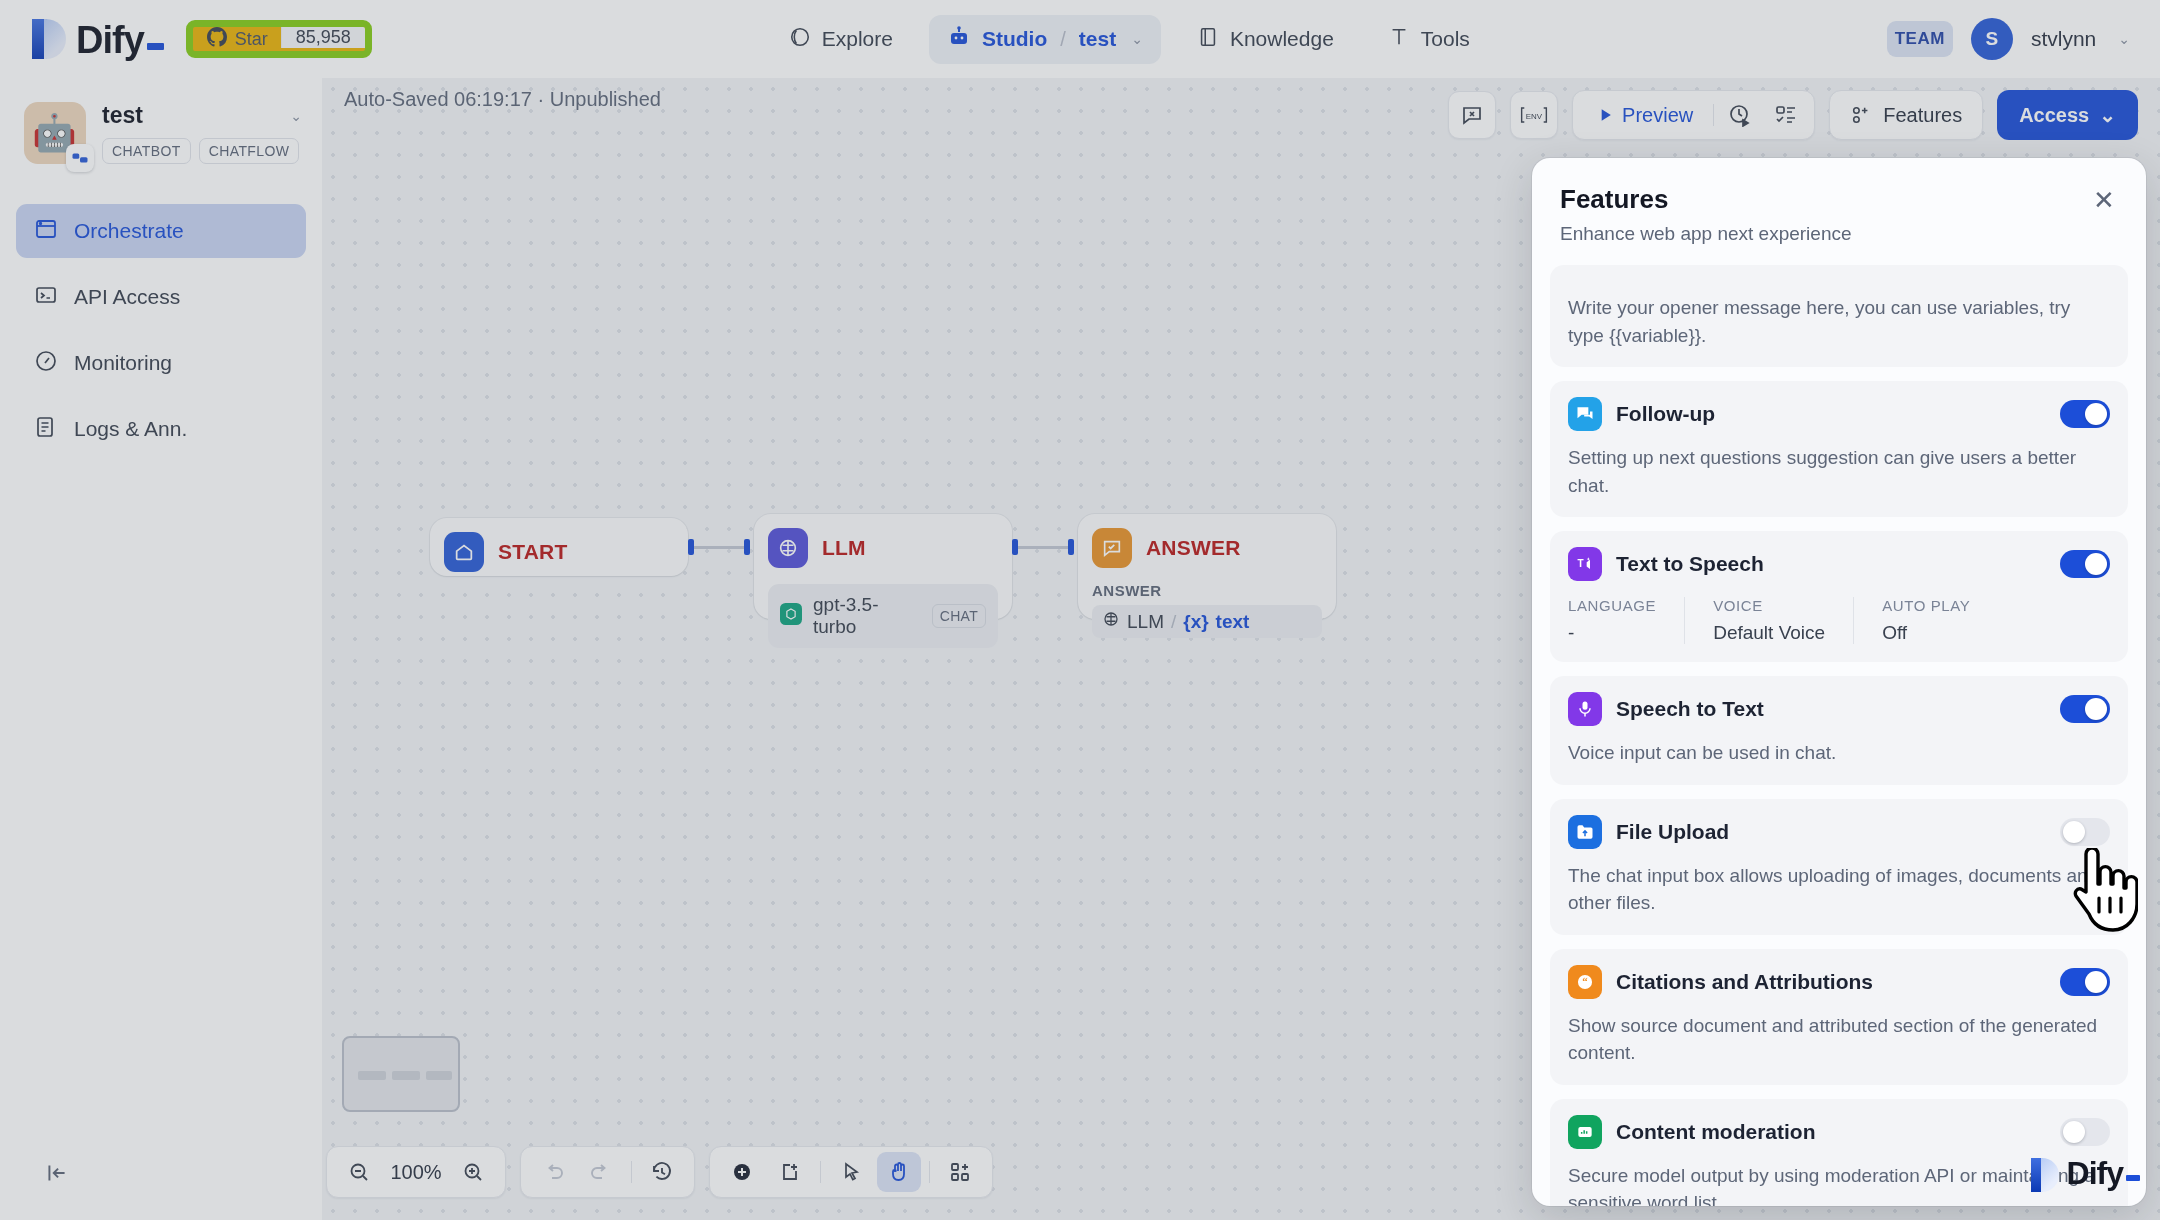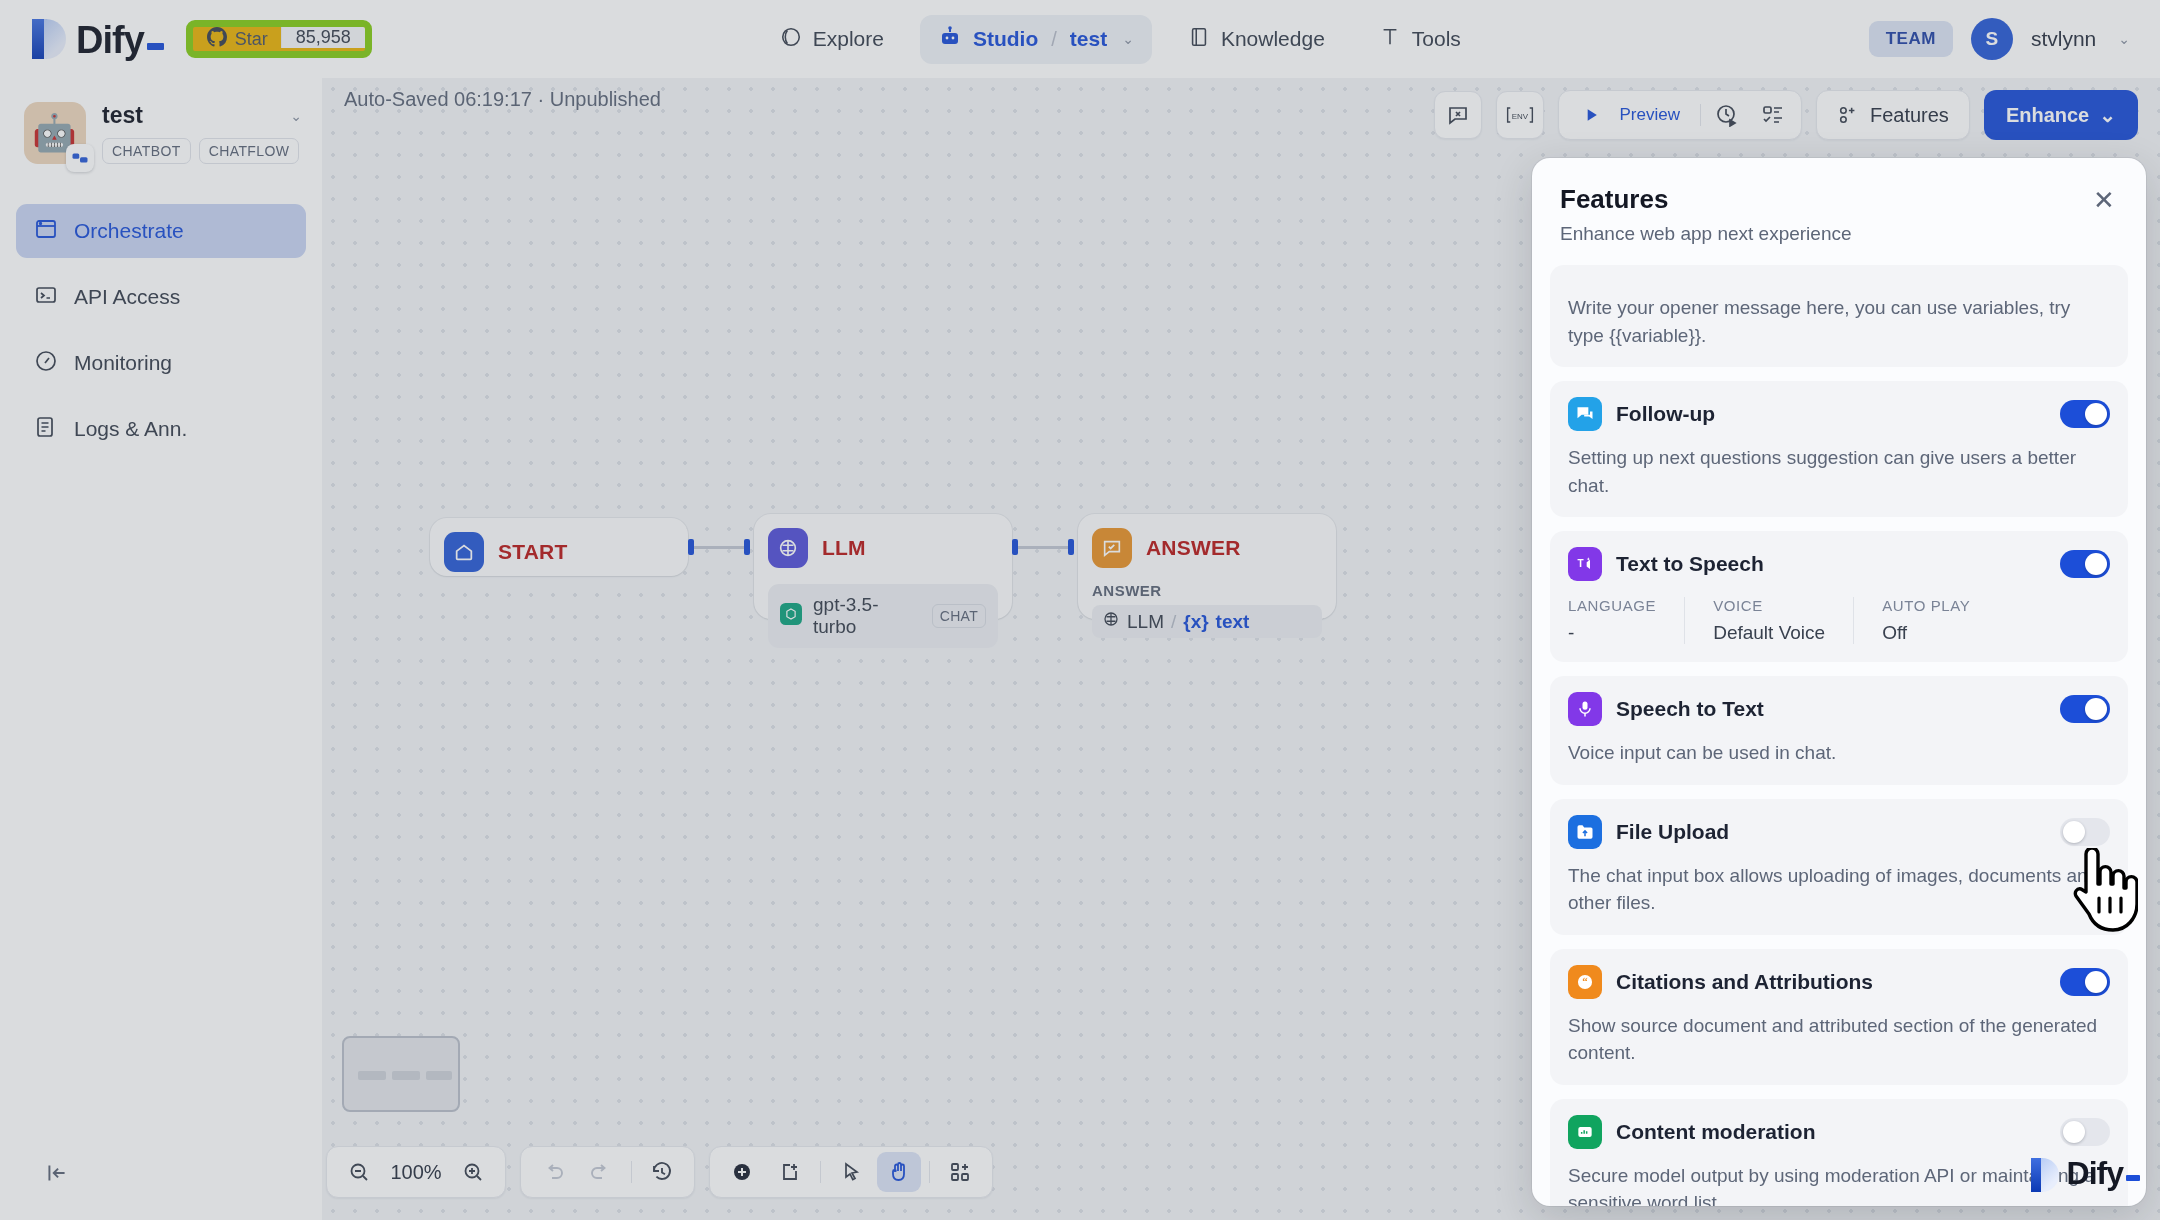--- a/index.html
+++ b/index.html
@@ -68,21 +68,21 @@
   }
   .navitem.active { background: #eef1f7; }
   .navitem.active .nav-label { color: #1c4ed8; font-weight: 700; }
   .nav-sep { color: #b6bcc8; font-size: 20px; margin: 0 2px; }
   .nav-sub { color: #1c4ed8; font-weight: 700; font-size: 21px; }
   .chev { font-size: 14px; color: #8a93a3; margin-left: 4px; }
 
   .tb-right { display: flex; align-items: center; gap: 18px; padding-right: 30px; }
   .team-badge {
     background: #dbe3f4; color: #2545a6; font-size: 17px; font-weight: 700;
-    letter-spacing: .5px; padding: 8px 17px; border-radius: 9px;
+    letter-spacing: .5px; padding: 8px 8px; border-radius: 9px;
   }
   .avatar {
     width: 42px; height: 42px; border-radius: 50%;
     background: #2a5bd7; color: #fff; font-size: 19px; font-weight: 600;
     display: flex; align-items: center; justify-content: center;
   }
   .uname { font-size: 21px; color: #2c3443; }
 
   
   .sidebar {
@@ -148,23 +148,23 @@
     display: flex; align-items: center; justify-content: center; cursor: pointer;
     box-shadow: 0 1px 2px rgba(16,24,40,.05);
   }
   .seg {
     display: flex; align-items: center; gap: 6px;
     height: 50px; background: #fff; border: 1px solid #e6e8ee;
     border-radius: 12px; padding: 0 8px;
     box-shadow: 0 1px 2px rgba(16,24,40,.05);
   }
   .seg-btn {
-    display: flex; align-items: center; gap: 18px;
+    display: flex; align-items: center; gap: 7px;
     padding: 0 14px; height: 38px; border-radius: 9px;
-    font-size: 17px; color: #1c4ed8; font-weight: 500; cursor: pointer;
+    font-size: 20px; color: #1c4ed8; font-weight: 500; cursor: pointer;
   }
   .seg-div { width: 1px; height: 22px; background: #e3e6ec; }
   .seg-icon { width: 40px; height: 38px; display:flex; align-items:center; justify-content:center; cursor:pointer;}
   .features-btn {
     display: flex; align-items: center; gap: 11px;
     height: 50px; padding: 0 20px; border-radius: 12px;
     background: #fff; border: 1px solid #e6e8ee;
     font-size: 20px; color: #2c3443; font-weight: 500; cursor: pointer;
     box-shadow: 0 1px 2px rgba(16,24,40,.05);
   }
@@ -491,21 +491,21 @@
       </div>
       <div class="features-btn">
         <svg width="22" height="22" viewBox="0 0 24 24" fill="none" stroke="#3a4250" stroke-width="1.7">
             <circle cx="7" cy="7" r="3"></circle>
             <circle cx="7" cy="17" r="3"></circle>
             <path d="M16 4v6M13 7h6"></path>
           </svg>
         <span>Features</span>
       </div>
       <div class="publish-btn">
-        <span>Enhance</span>
+        <span>Access</span>
         <span>⌄</span>
       </div>
     </div>
 
     <div class="node" style="left:108px; top:440px; width:258px; height:58px;">
       <div class="node-head">
         <div class="node-ico" style="background:#2a5bd7;">
           <svg width="22" height="22" viewBox="0 0 24 24" fill="none" stroke="#fff" stroke-width="1.9">
               <path d="M4 11l8-6 8 6v8a1 1 0 0 1-1 1H5a1 1 0 0 1-1-1z"></path>
             </svg>

